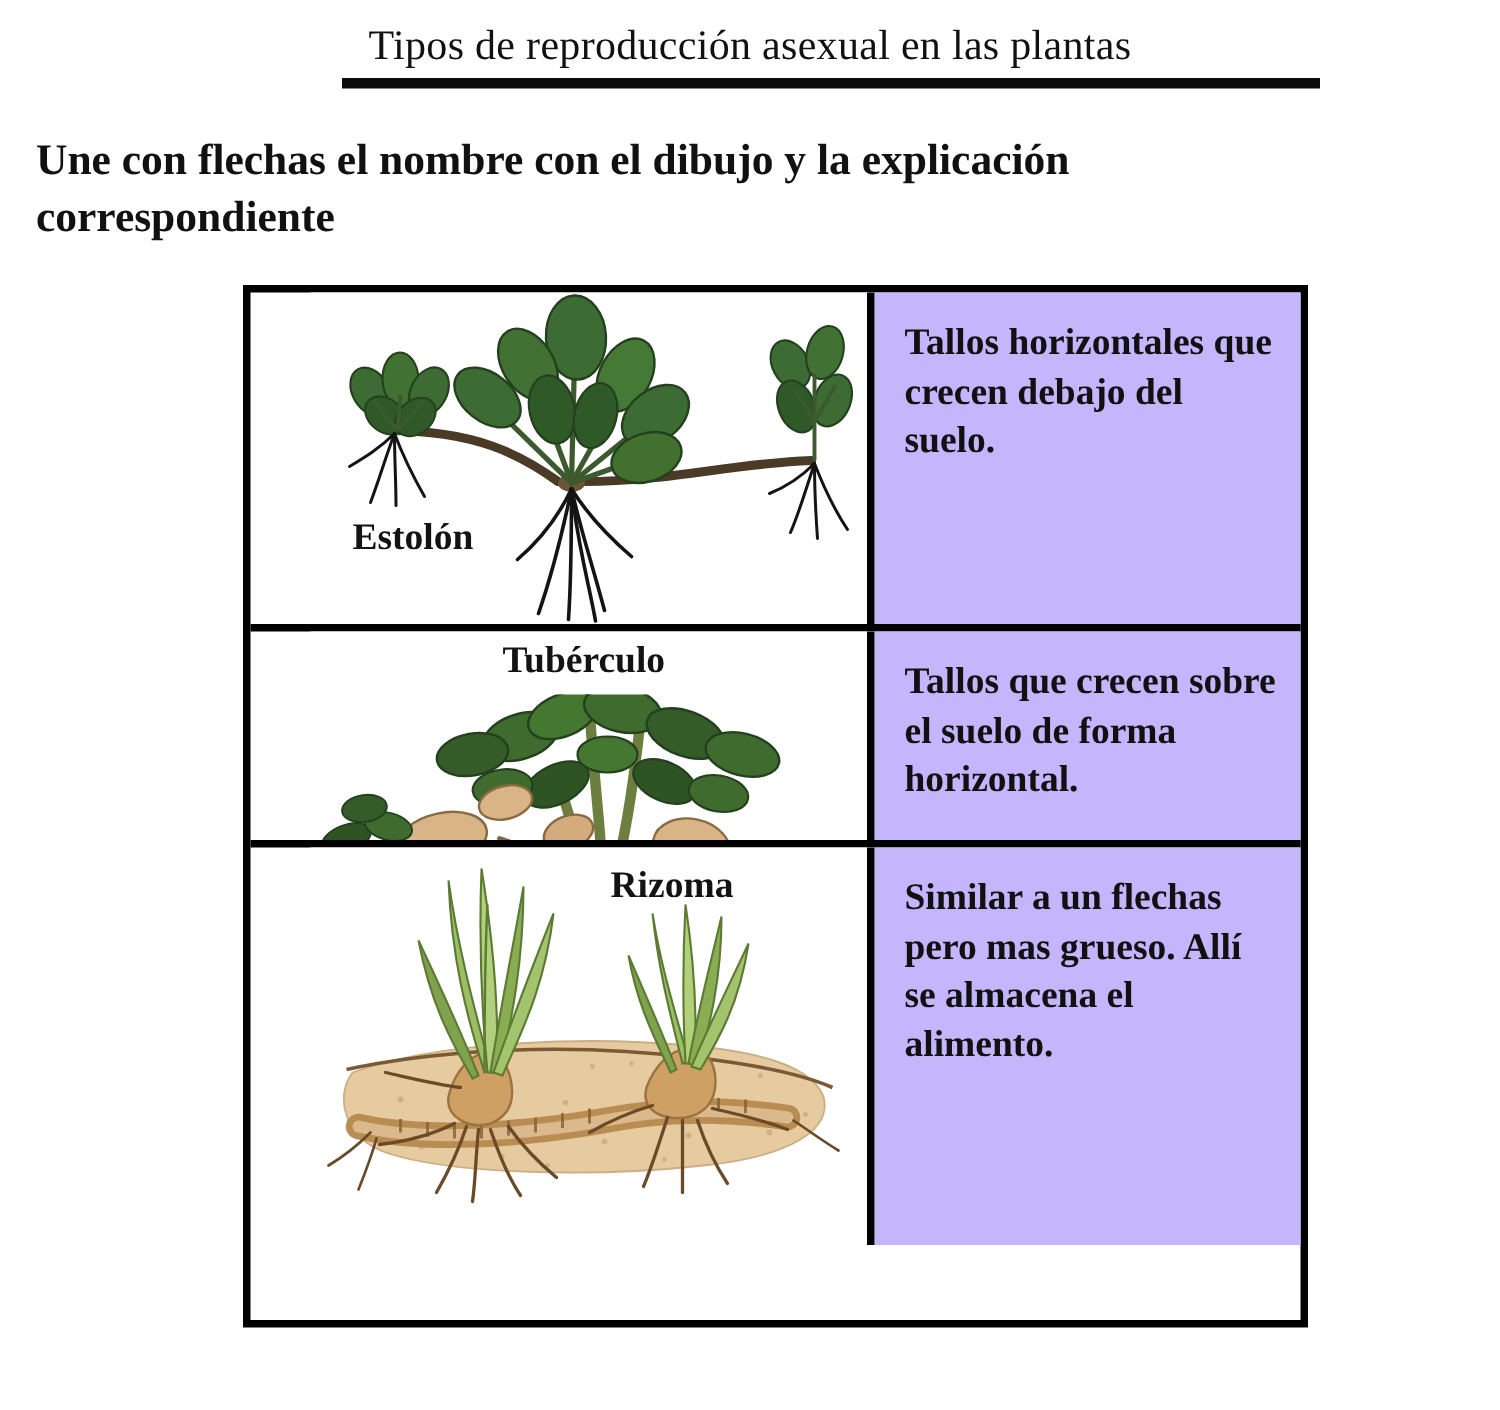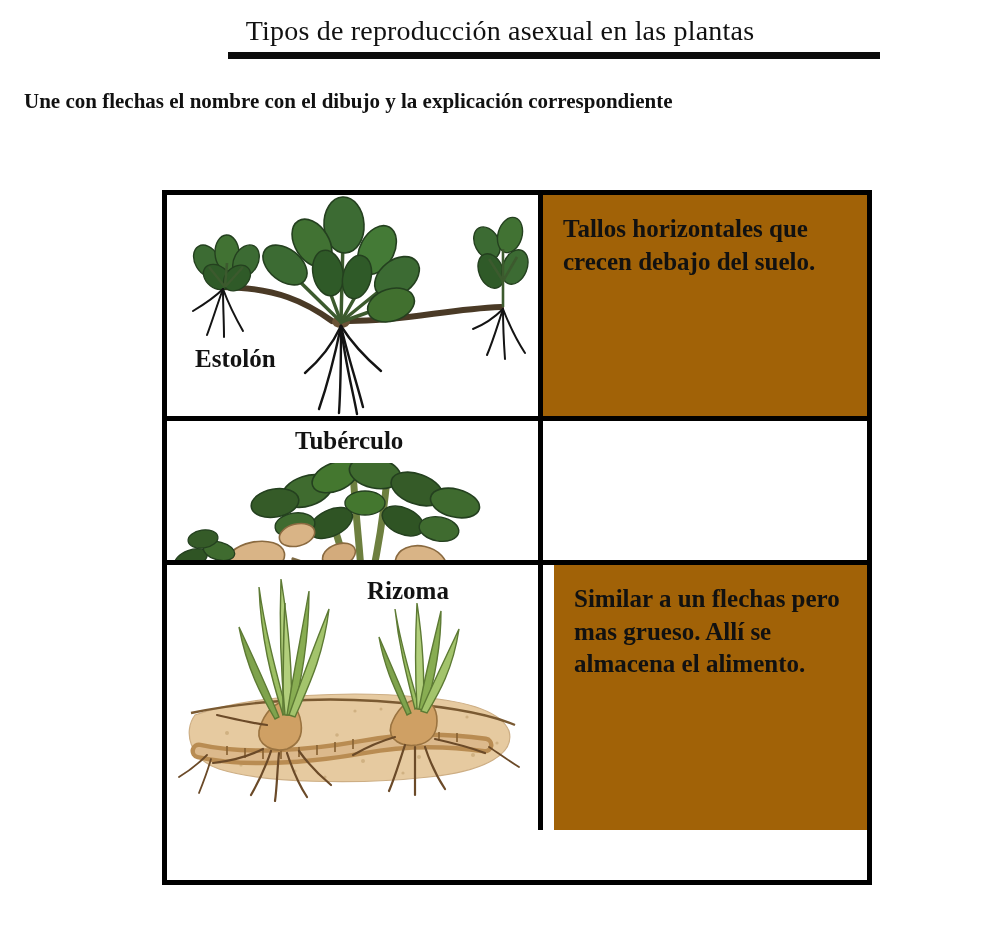--- a/index.html
+++ b/index.html
@@ -40,21 +40,21 @@
     height: 7px;
     background: #0b0b0b;
   }
 
   
   .instruction {
     position: absolute;
     left: 24px;
     top: 88px;
     width: 880px;
-    font-size: 21px;
+    font-size: 29px;
     font-weight: bold;
     line-height: 1.32;
     color: #111111;
   }
 
   
   .match-table {
     position: absolute;
     left: 162px;
     top: 190px;
@@ -65,35 +65,36 @@
     background: #ffffff;
   }
   .t-row {
     display: flex;
     box-sizing: border-box;
     border-bottom: 5px solid #000000;
   }
   .t-row:last-child { border-bottom: none; }
   .t-row.r1 { height: 226px; }
   .t-row.r2 { height: 144px; }
-  .t-row.r3 { height: 265px; gap: 11px; }
+  .t-row.r3 { height: 265px; }
 
   .cell-pic {
     width: 376px;
     box-sizing: border-box;
     border-right: 5px solid #000000;
     position: relative;
     overflow: hidden;
     background: #ffffff;
+    margin-left: 40px;
   }
   .cell-text {
     flex: 1;
     box-sizing: border-box;
     padding: 18px 16px 10px 20px;
-    background: #a16207;
+    background: #c4b5fd;
   }
   .expl {
     font-size: 25px;
     font-weight: bold;
     line-height: 1.3;
     color: #111111;
     white-space: pre-line;
   }
 
   
@@ -267,20 +268,23 @@
 
         <g>
           <path d="M54 154 C50 134 46 118 40 104" stroke="#6d7f3f" stroke-width="3.4" fill="none"></path>
           <ellipse cx="24" cy="96" rx="17" ry="9" fill="#2f5424" stroke="#24401f" stroke-width="1.3" transform="rotate(-20 24 96)"></ellipse>
           <ellipse cx="52" cy="88" rx="16" ry="9" fill="#3f6b2f" stroke="#24401f" stroke-width="1.3" transform="rotate(14 52 88)"></ellipse>
           <ellipse cx="36" cy="76" rx="15" ry="9" fill="#355b28" stroke="#24401f" stroke-width="1.3" transform="rotate(-8 36 76)"></ellipse>
           <ellipse cx="18" cy="116" rx="15" ry="9" fill="#3f6b2f" stroke="#24401f" stroke-width="1.3" transform="rotate(-16 18 116)"></ellipse>
         </g>
       </svg>
       <span class="pic-label lbl-tuberculo">Tubérculo</span>
+    </div>
+    <div class="cell-text">
+      <div class="expl">Tallos que crecen sobre el suelo de forma horizontal.</div>
     </div>
   </div>
 
   <div class="t-row r3">
     <div class="cell-pic">
       <svg class="art" width="371" height="260" viewBox="0 0 371 260">
 
         <path d="M28 150 C90 128 190 126 252 132 C300 136 334 146 342 166
                  C348 188 320 206 262 212 C190 220 96 218 52 204
                  C22 194 16 166 28 150 Z" fill="#e6caa0" stroke="#cdae84" stroke-width="1.2"></path>

